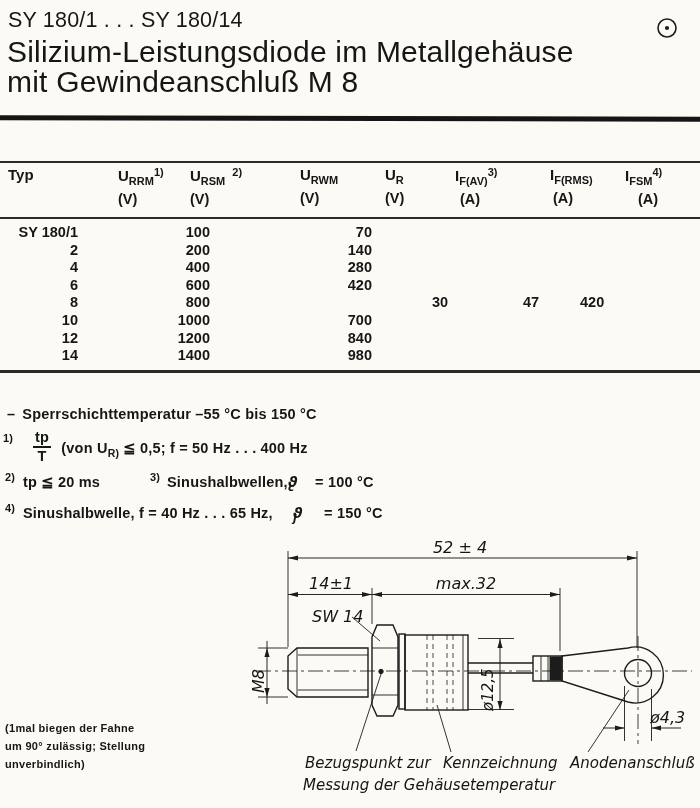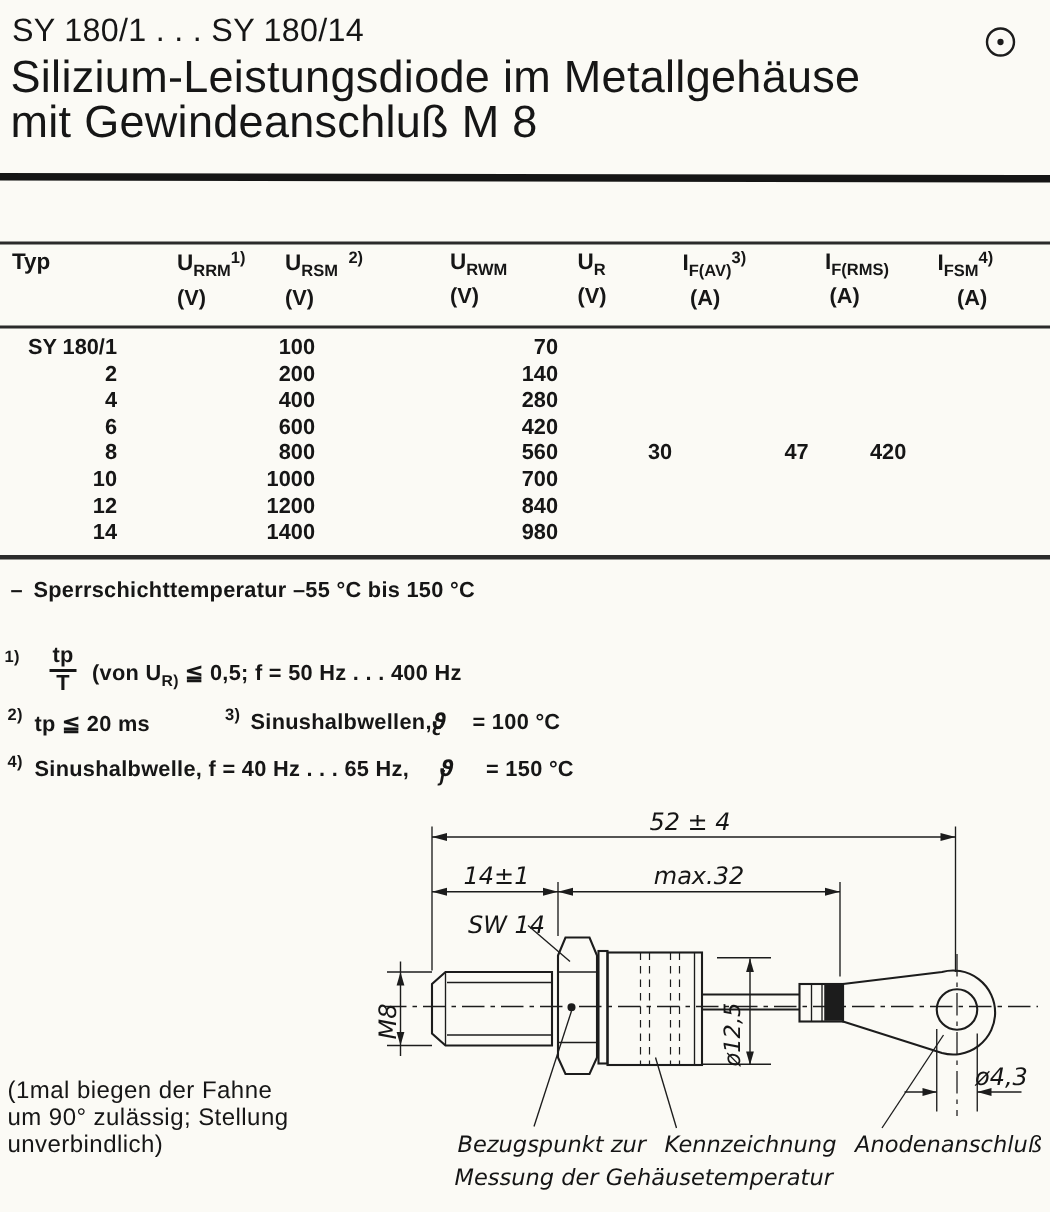--- a/index.html
+++ b/index.html
@@ -29,35 +29,35 @@
   .trow{position:relative;height:17.6px;font-size:14.5px;font-weight:bold}
   .trow span{position:absolute;white-space:nowrap}
   .c-typ{left:8px;width:70px;text-align:right}
   .c-v1{left:80px;width:130px;text-align:right}
   .c-v2{left:212px;width:160px;text-align:right}
   .common span{position:absolute;top:294px;width:60px;text-align:left;font-size:14.5px;font-weight:bold}
   .cm-1{left:432px}.cm-2{left:523px}.cm-3{left:580px}
 
   
   .note{font-size:14.5px;font-weight:bold;white-space:nowrap;letter-spacing:.2px}
-  .n-temp{left:7px;top:386px}
+  .n-temp{left:7px;top:406px}
   .n-temp .dash{margin-right:7px}
   .n1{left:3px;top:430px}
   .n1 .mk{position:absolute;left:0;top:2px;font-size:11px}
   .frac{display:inline-block;text-align:center;vertical-align:middle;margin-left:30px;line-height:1.05}
   .frac .num{display:block;border-bottom:2px solid #161616;padding:0 2px 1px}
   .frac .den{display:block;padding-top:1px}
   .n1 .rest{margin-left:6px;position:relative;top:2px}
   .n-line{left:0;top:0;width:700px;height:20px}
   .n-line span{position:absolute;white-space:nowrap}
   .theta{font-family:"DejaVu Sans",sans-serif;font-style:italic}
   sub.small{font-size:10.5px;vertical-align:-4px}
 
   
-  .footer-note{left:5px;top:719px;font-size:16px;font-weight:normal;line-height:18.2px;letter-spacing:.3px;white-space:nowrap}
+  .footer-note{left:5px;top:719px;font-size:11px;font-weight:bold;line-height:18.2px;letter-spacing:.3px;white-space:nowrap}
 
   
   .drawing{left:0;top:538px}
   .drawing line,.drawing path,.drawing rect,.drawing circle{stroke:#1c1c1c;fill:none}
   .ol{stroke-width:1.4}
   .thin{stroke-width:.9}
   .dim{stroke-width:.95}
   .dash{stroke-width:.8;stroke-dasharray:5 4}
   .cl{stroke-width:.85;stroke-dasharray:15 4 3 4}
   .drawing polygon{fill:#1c1c1c;stroke:none}
@@ -131,21 +131,20 @@
       <span class="c-v2">280</span>
     </div>
   <div class="trow">
       <span class="c-typ">6</span>
       <span class="c-v1">600</span>
       <span class="c-v2">420</span>
     </div>
   <div class="trow">
       <span class="c-typ">8</span>
       <span class="c-v1">800</span>
-      <span class="c-v2">560</span>
     </div>
   <div class="trow">
       <span class="c-typ">10</span>
       <span class="c-v1">1000</span>
       <span class="c-v2">700</span>
     </div>
   <div class="trow">
       <span class="c-typ">12</span>
       <span class="c-v1">1200</span>
       <span class="c-v2">840</span>

